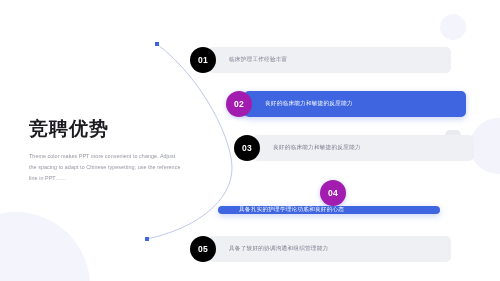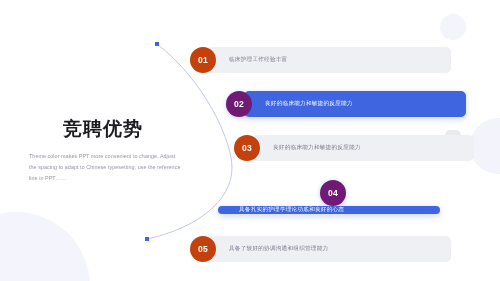--- a/index.html
+++ b/index.html
@@ -30,21 +30,21 @@
     width:16px; height:30px; border-radius:5px;
     background:#eaebef;
   }
 
   
   .left-pane {
     position:absolute; left:29px; top:118px; width:152px;
   }
   .title {
     font-size:19px; font-weight:700; color:#1c1c20;
-    letter-spacing:1px; line-height:1.15;margin-left:34px;
+    letter-spacing:1px; line-height:1.15;
   }
   .subtitle {
     margin-top:11px;
     font-size:5.4px; line-height:2.03;
     color:#9497a2; letter-spacing:.05px;
   }
 
   
   .arc-wrap { position:absolute; left:132px; top:28px; width:110px; height:232px; }
   .arc-dot {
@@ -57,22 +57,22 @@
   .list { position:absolute; left:0; top:0; width:500px; height:281px; }
   .row { position:absolute; height:26px; display:flex; align-items:center; }
 
   .badge {
     width:26px; height:26px; border-radius:50%;
     display:flex; align-items:center; justify-content:center;
     font-size:8.5px; font-weight:700; color:#ffffff;
     letter-spacing:.3px; flex:0 0 auto; z-index:3;
     position:relative;
   }
-  .badge.gray { background:#c2410c; }
-  .badge.blue { background:#701a75; box-shadow:0 1px 4px rgba(63,102,224,.35); }
+  .badge.gray { background:#000000; }
+  .badge.blue { background:#a21caf; box-shadow:0 1px 4px rgba(63,102,224,.35); }
 
   .bar {
     height:26px; border-radius:5px;
     display:flex; align-items:center;
     font-size:5.6px; letter-spacing:.25px;
     padding-left:21px;
     margin-left:-8px;
     position:relative; z-index:1;
   }
   .bar.gray { background:#eff0f3; color:#75798a; }

